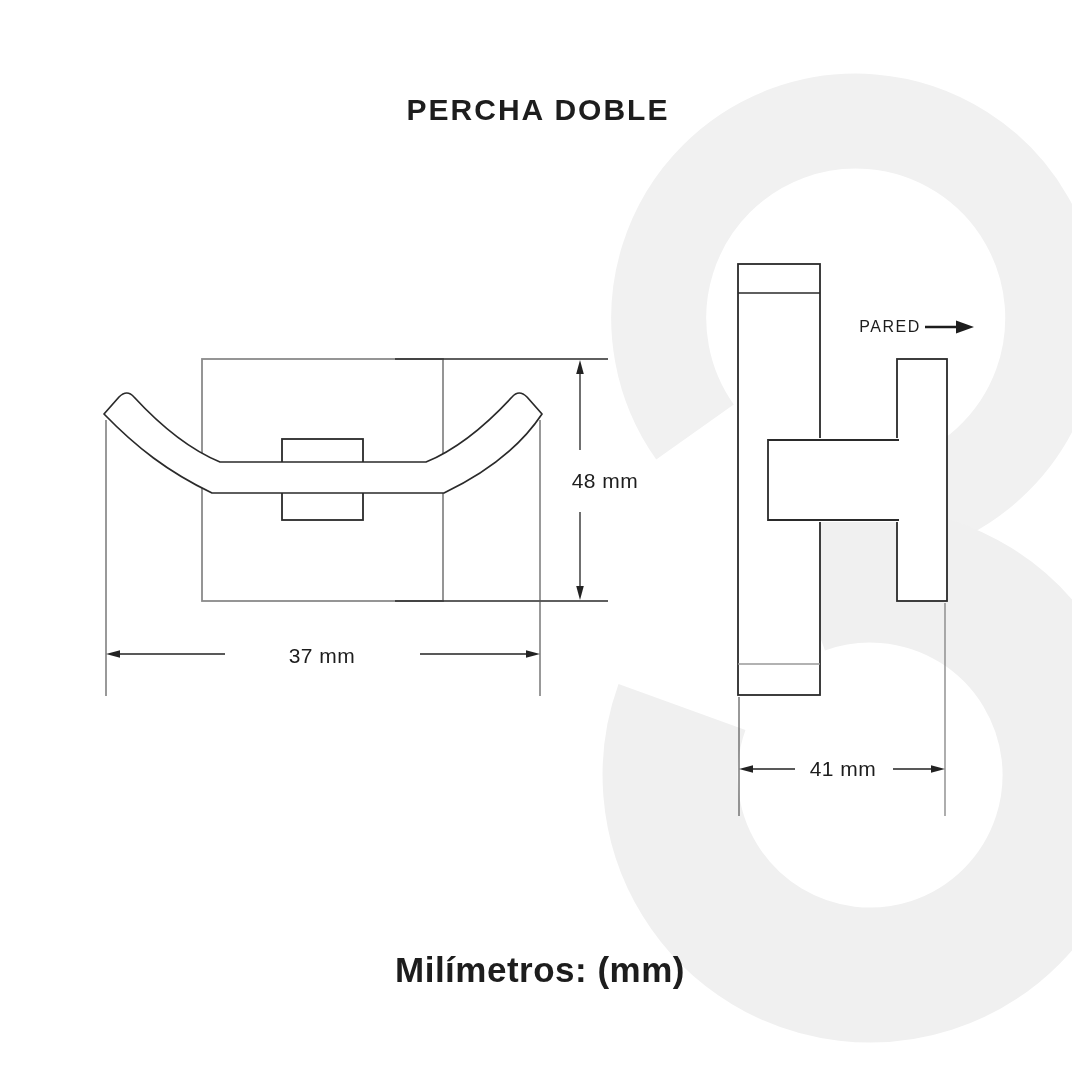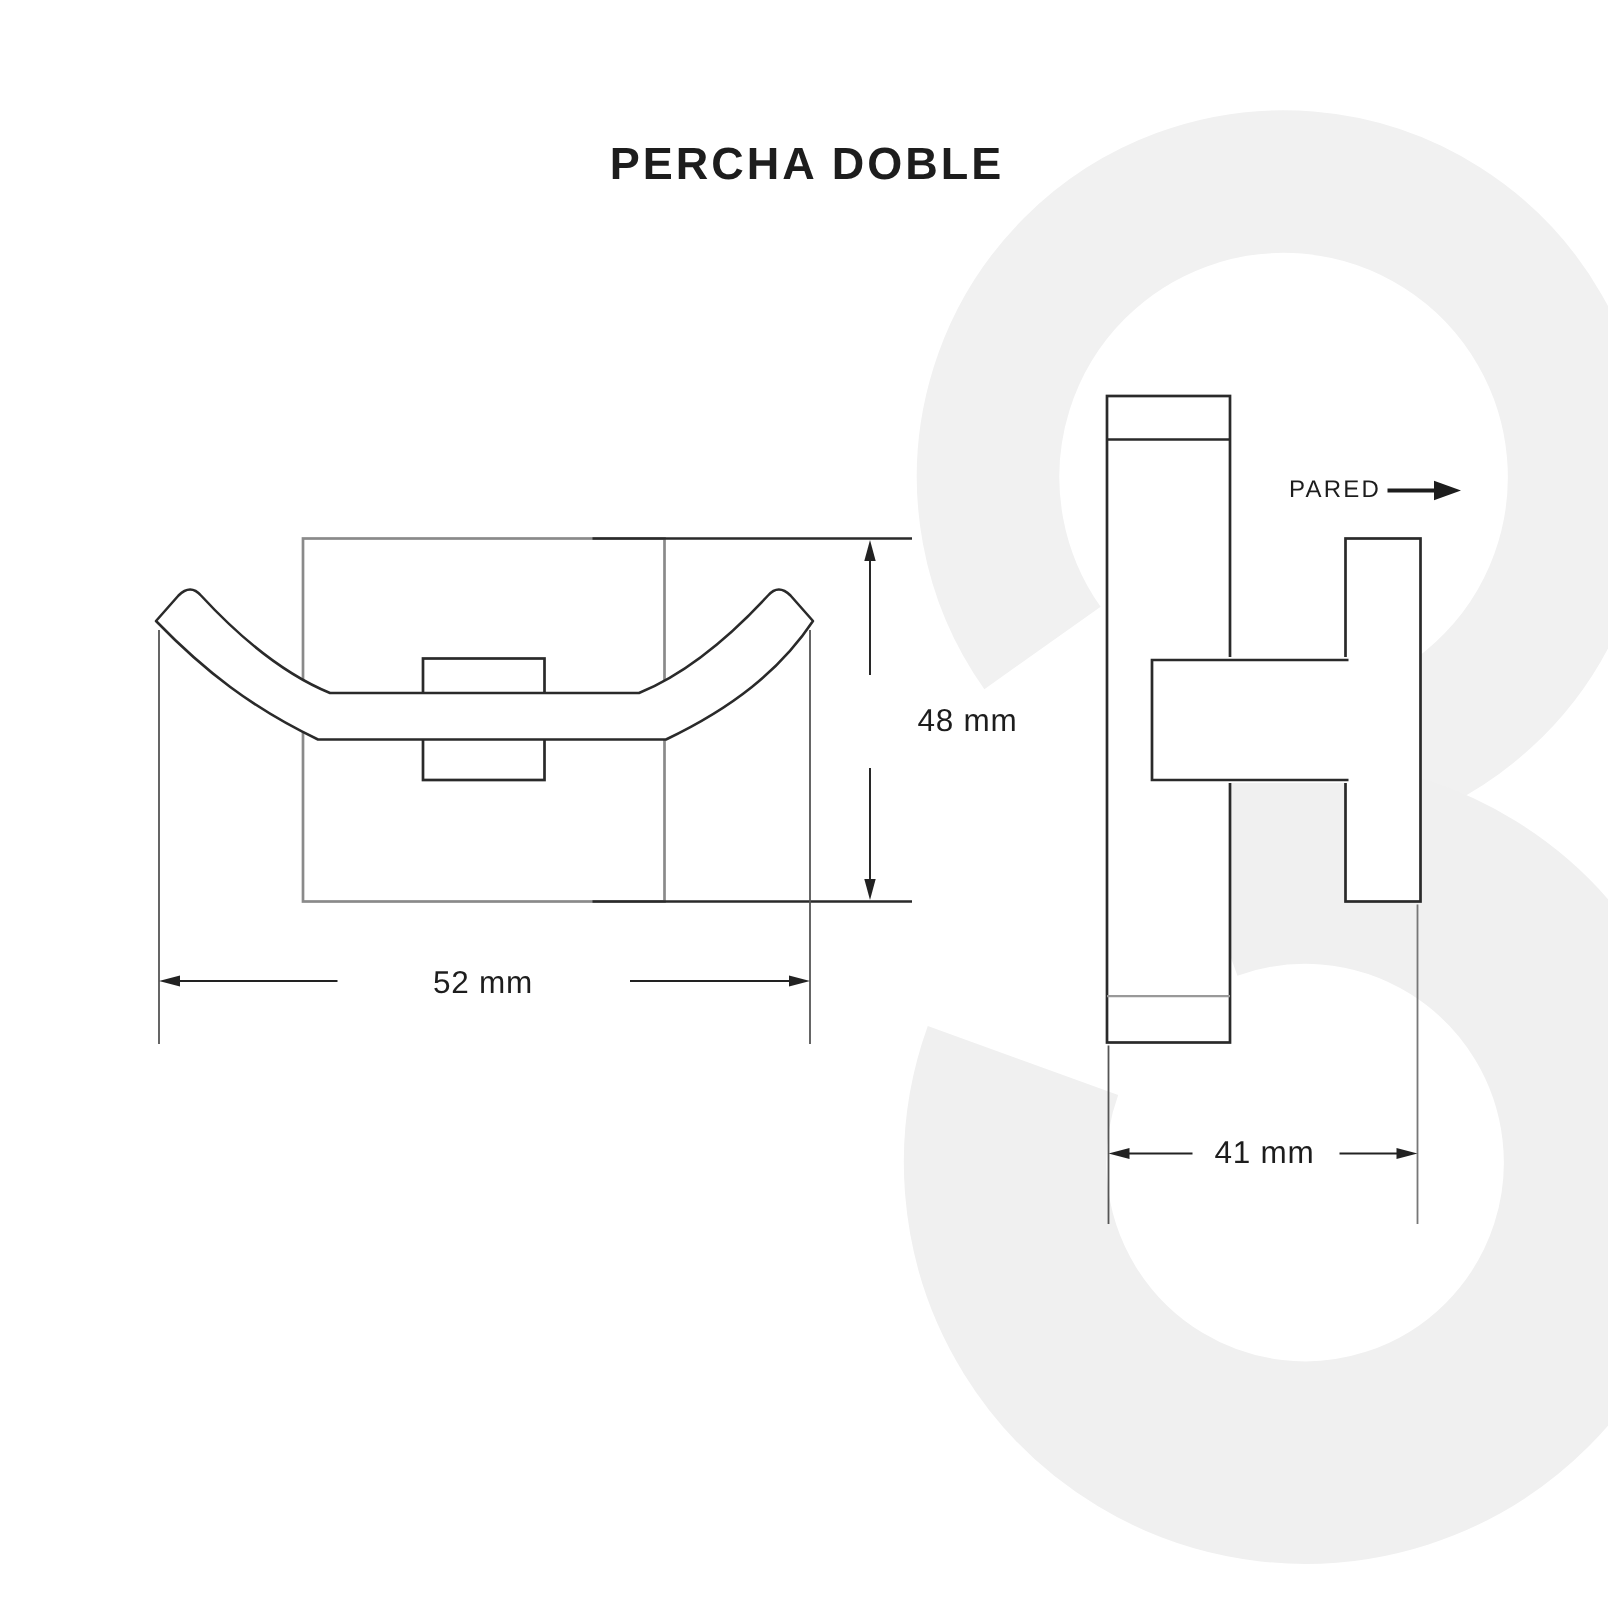--- a/index.html
+++ b/index.html
@@ -122,22 +122,23 @@
       <line x1="945" y1="603" x2="945" y2="816" stroke="#777777" stroke-width="1.2"></line>
       <line x1="745" y1="769" x2="795" y2="769" stroke="#222222" stroke-width="1.3"></line>
       <line x1="893" y1="769" x2="939" y2="769" stroke="#222222" stroke-width="1.3"></line>
       <polygon points="739,769 753,765.3 753,772.7" fill="#222222"></polygon>
       <polygon points="945,769 931,765.3 931,772.7" fill="#222222"></polygon>
     </g>
   </svg>
 
   <div class="lbl title-label" style="left:538px; top:110px;">PERCHA DOBLE</div>
 
-  <div class="lbl dim-label" style="left:605px; top:481px;margin-left:40px;">48 mm</div>
+  <div class="lbl dim-label" style="left:605px; top:481px;">48 mm</div>
 
-  <div class="lbl dim-label" style="left:322px; top:656px;">52 mm</div>
+  <div class="lbl dim-label" style="left:322px; top:656px;">37 mm</div>
 
   <div class="lbl dim-label" style="left:843px; top:769px;">41 mm</div>
 
   <div class="lbl wall-label" style="left:890px; top:327px;">PARED</div>
 
+  <div class="lbl footer-label" style="left:540px; top:970px;">Milímetros: (mm)</div>
 
 </div>
 
 </body></html>

